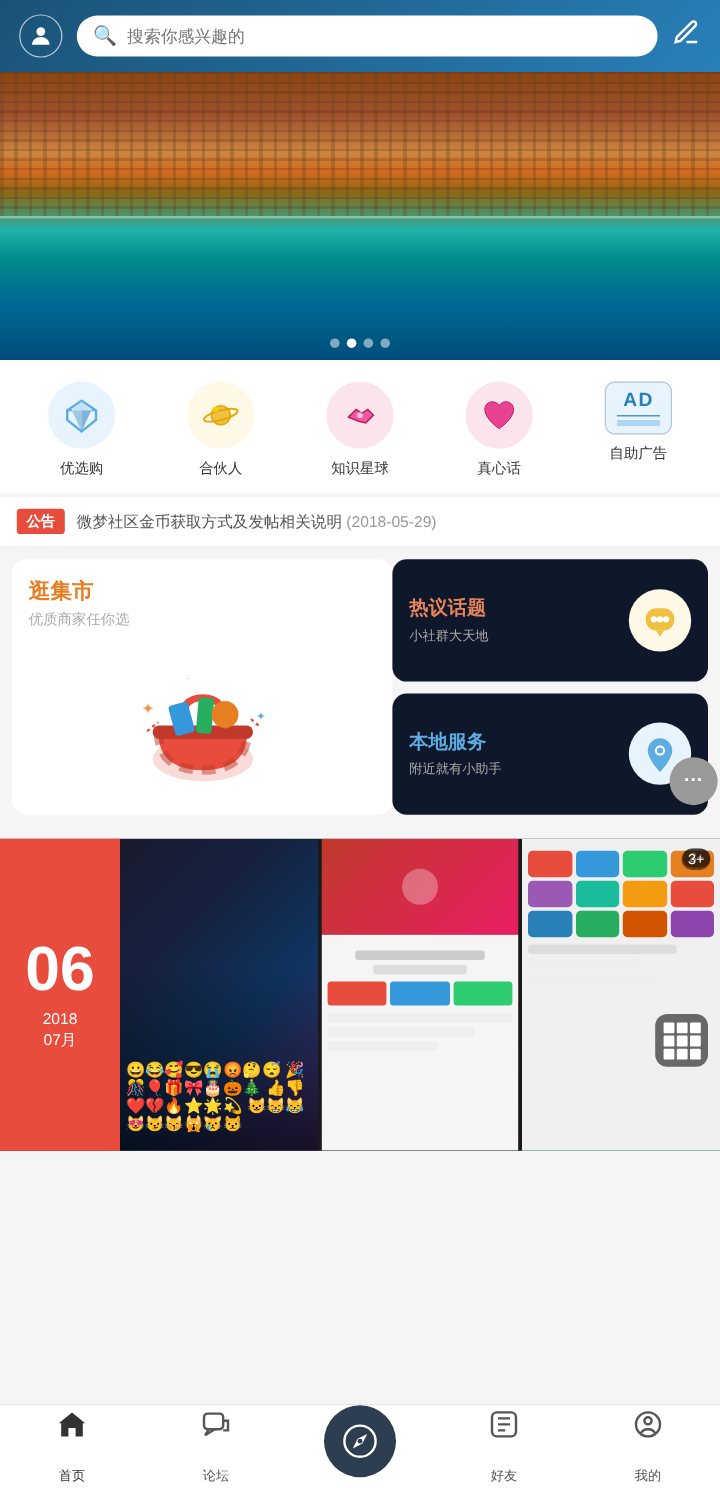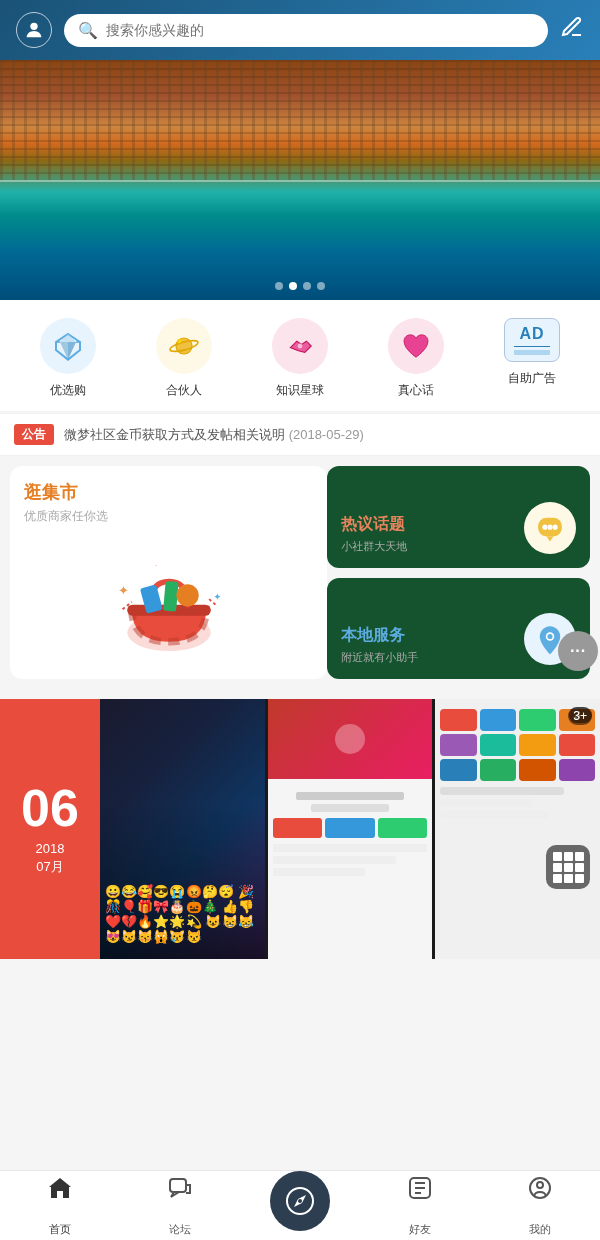--- a/index.html
+++ b/index.html
@@ -184,26 +184,26 @@
     }
     
     .basket-svg { width: 130px; height: 130px; }
 
     .card-right {
       flex: 1;
       display: flex; flex-direction: column;
       gap: 10px;
     }
     .card-small {
-      background: #14532d;
+      background: #0f172a;
       border-radius: 12px;
       padding: 14px;
       flex: 1;
       display: flex;
-      align-items: flex-end;
+      align-items: center;
       justify-content: space-between;
       position: relative;
     }
     .card-small-text { flex: 1; }
     .card-small-title {
       font-size: 16px; font-weight: bold;
     }
     .card-small-sub {
       font-size: 11px; color: #aaa; margin-top: 4px;
     }

